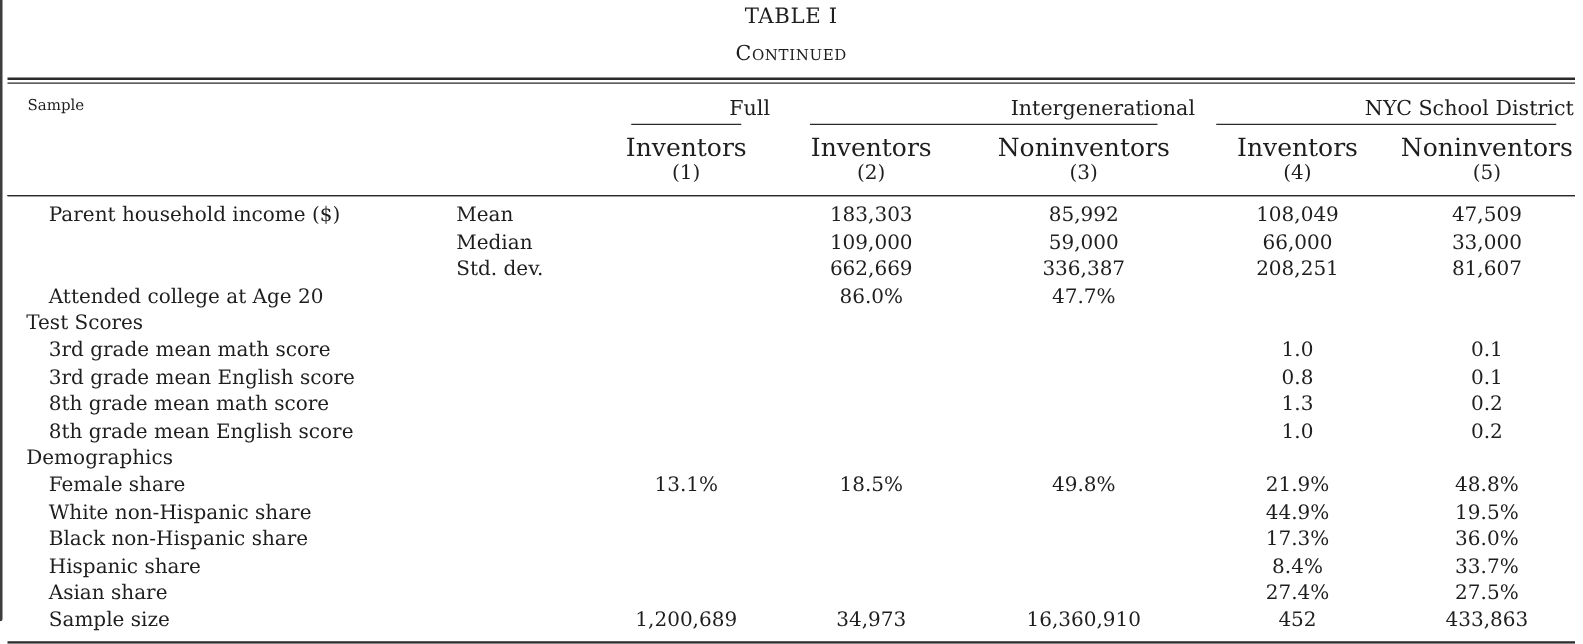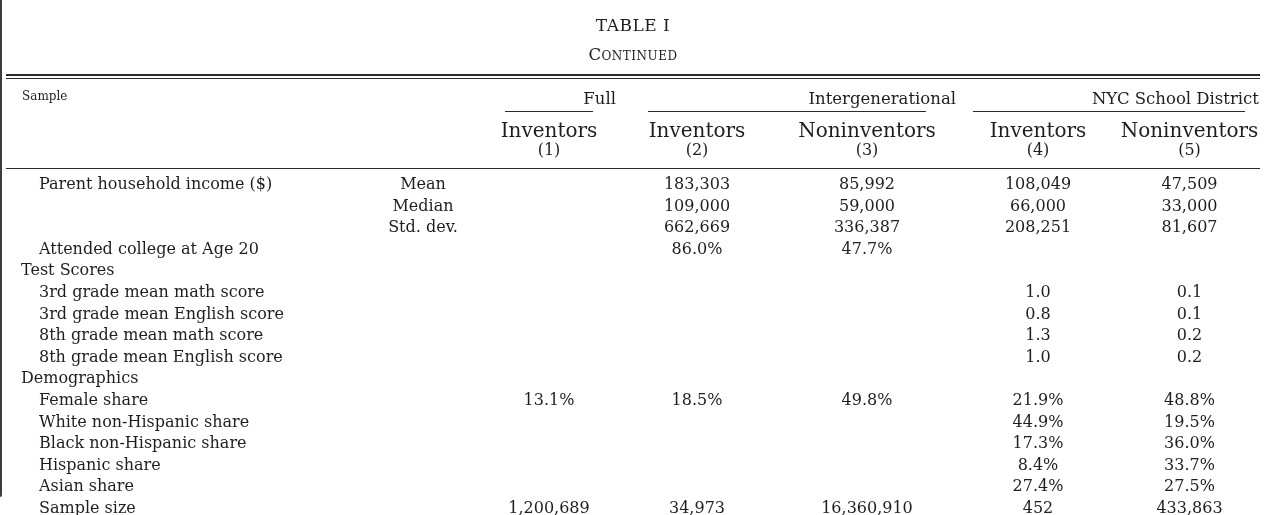--- a/index.html
+++ b/index.html
@@ -10,21 +10,21 @@
     font-family:"DejaVu Serif","Liberation Serif",serif;
     overflow:hidden;
     position:relative;
   }
   .edge-artifact {
     position:absolute; left:0; top:0;
     width:2px; height:497px;
     background:#3d3d3d;
     border-bottom-right-radius:3px;
   }
-  .title-block { text-align:center; padding-top:15px; }
+  .title-block { text-align:center; padding-top:3px; }
   .title-line1 { font-size:17px; line-height:21px; letter-spacing:0.5px; }
   .title-line2 {
     font-variant:small-caps;
     font-size:16.5px; line-height:20px;
     margin-top:9px; letter-spacing:0.5px;
   }
   .table-wrap { margin:9px 6px 0 6px; }
   .double-rule {
     height:5px;
     border-top:2px solid #2a2a2a;
@@ -59,21 +59,21 @@
   .colhead-num  { text-align:center; font-size:16px;  line-height:19px; }
   tbody td {
     height:21.6px; line-height:21.6px;
     padding:0; font-size:16px;
     white-space:nowrap; overflow:hidden;
   }
   tbody tr:first-child td { padding-top:4px; }
   tbody tr:last-child  td { padding-bottom:6px; }
   td.lab.sec  { padding-left:15px; }
   td.lab.ind  { padding-left:33px; }
-  td.stat { text-align:center; padding-left:9px; }
+  td.stat { text-align:left; padding-left:9px; }
   td.val  { text-align:center; }
 </style>
 </head>
 <body>
 
 <div class="edge-artifact"></div>
 
 <div class="title-block">
   <div class="title-line1">TABLE I</div>
   <div class="title-line2">Continued</div>

